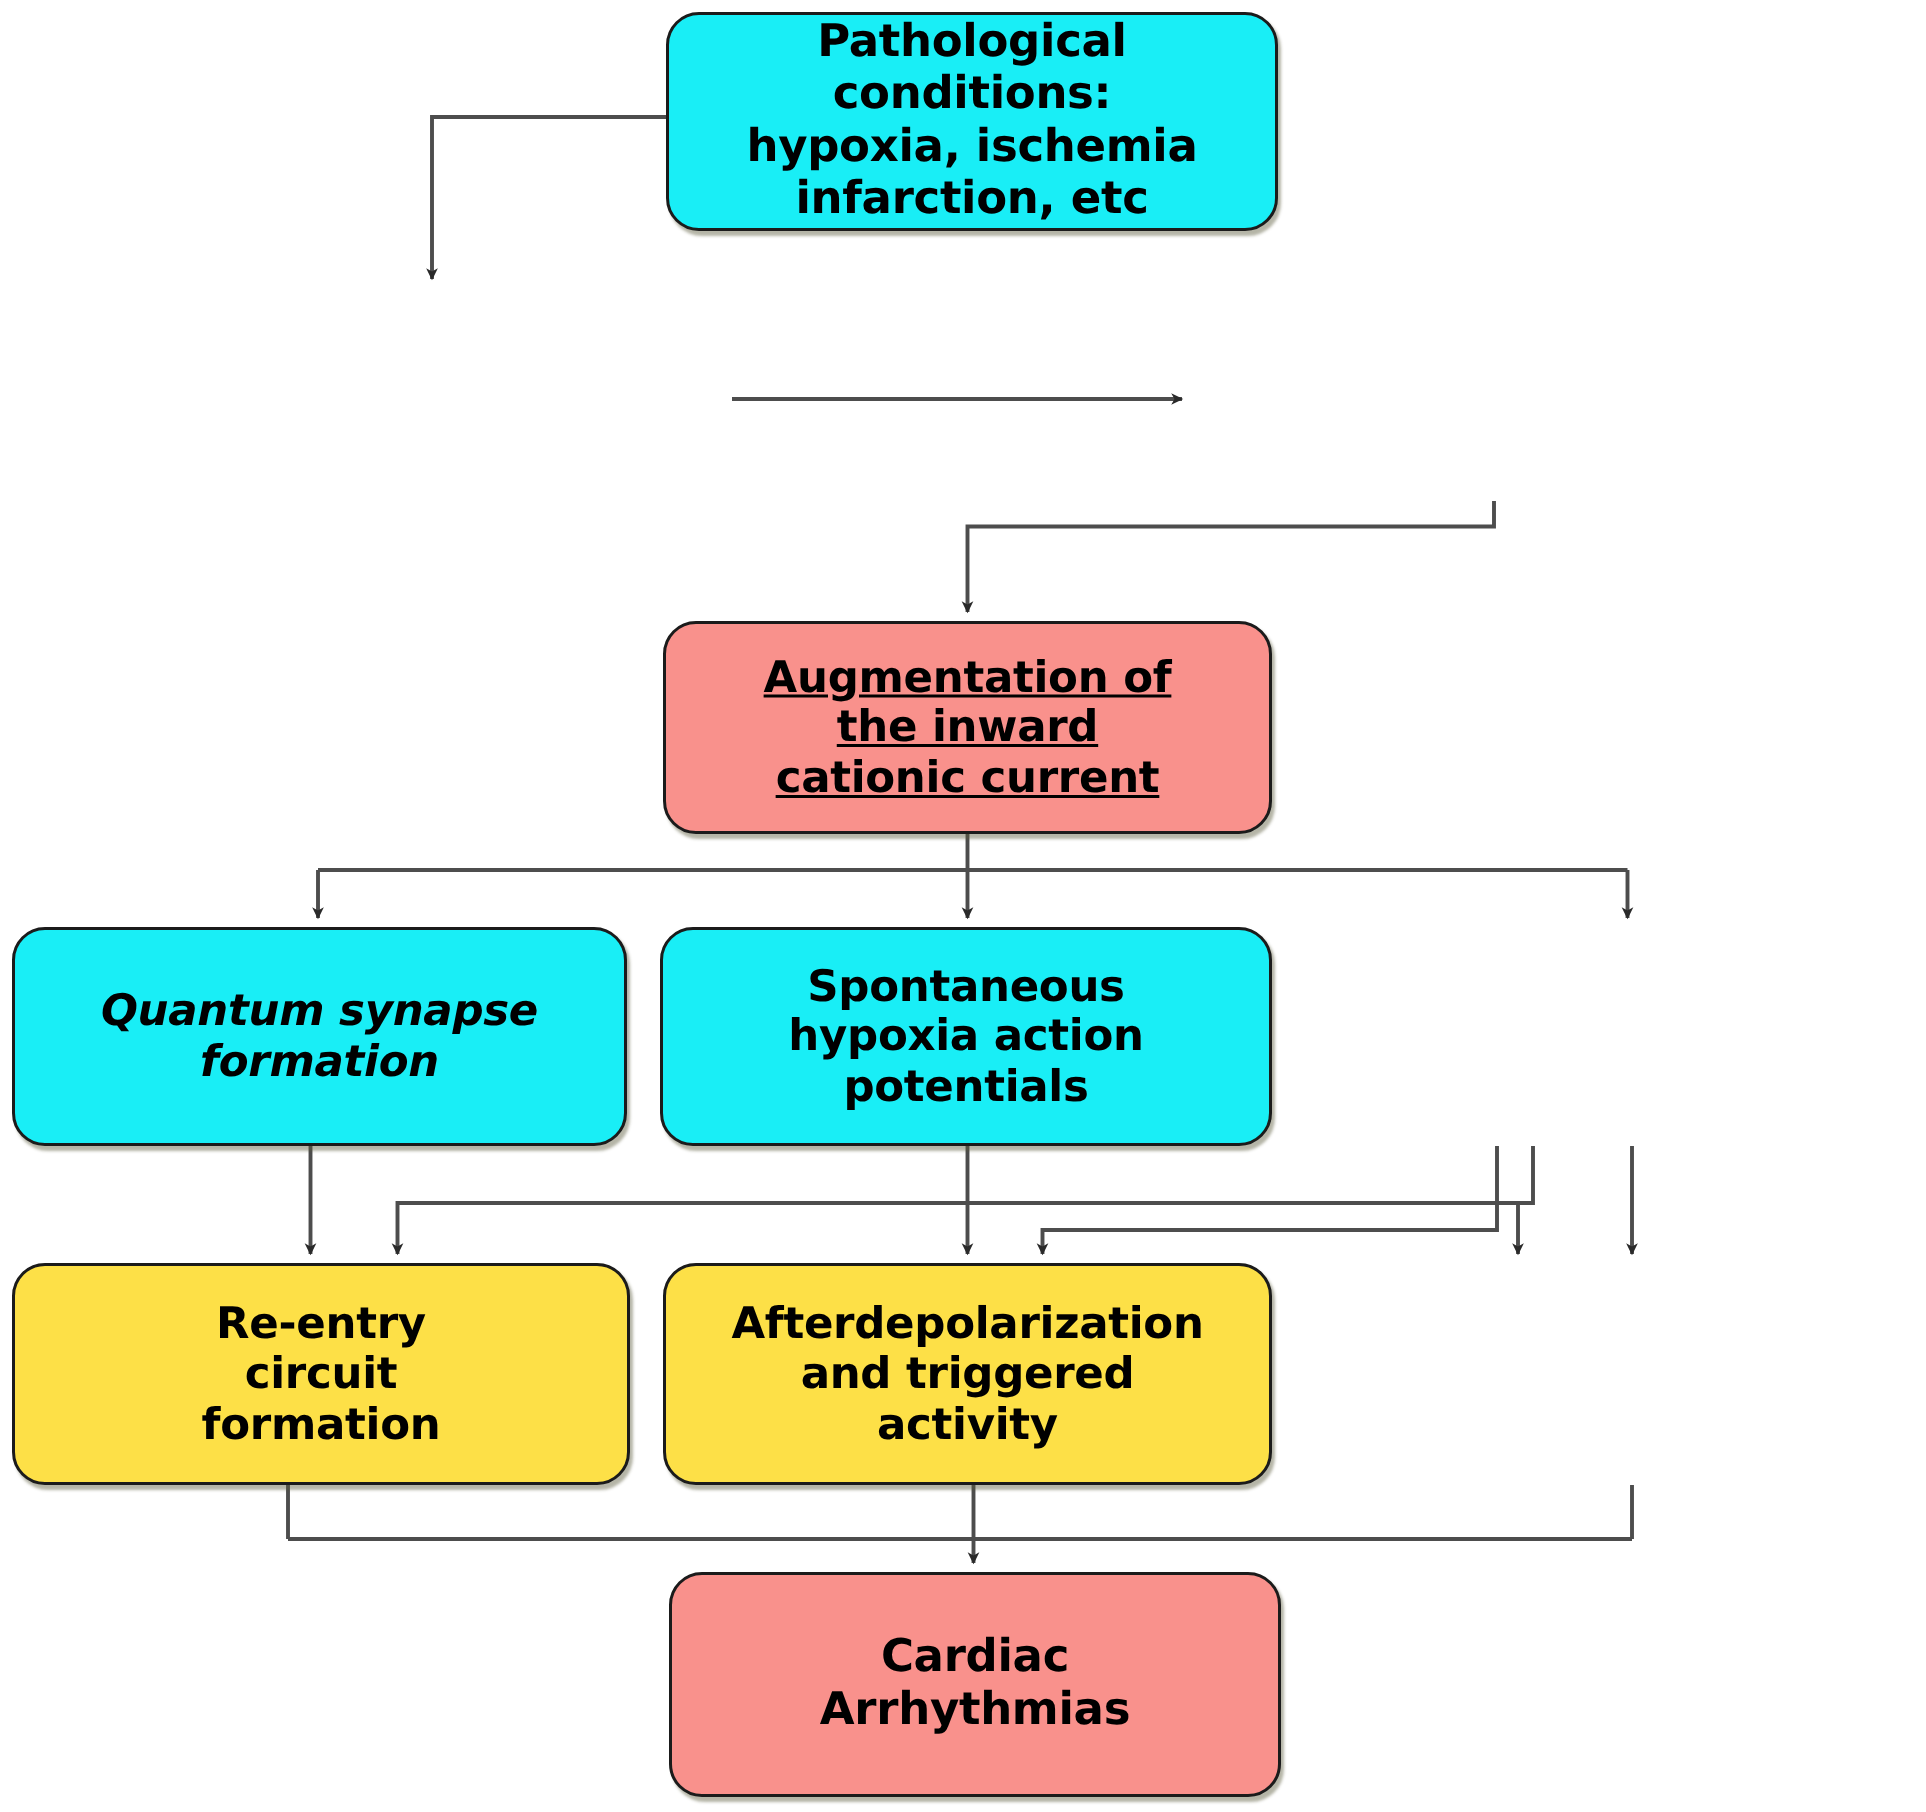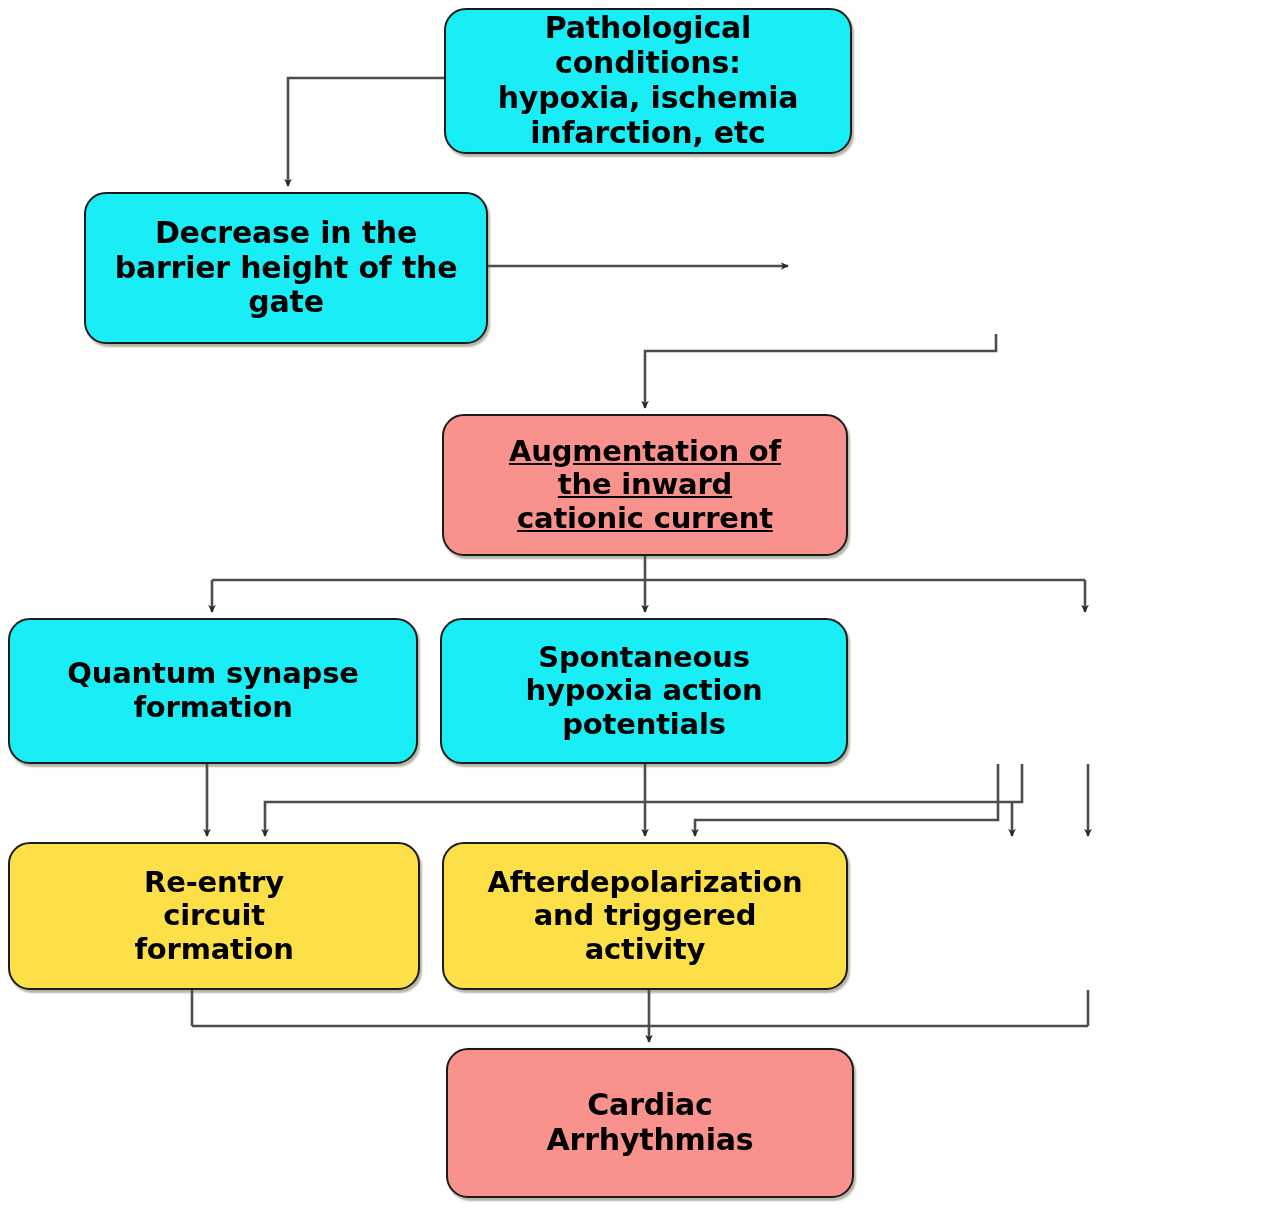--- a/index.html
+++ b/index.html
@@ -49,21 +49,21 @@
   }
   .cyan  { background: #19eef6; }
   .red   { background: #f9918c; }
   .yellow{ background: #fde047; justify-content: center; }
 
   
   #n-pathological { left: 444px;  top: 8px;    width: 408px; height: 146px; font-size: 30px; }
   #n-barrier      { left: 84px;   top: 192px;  width: 404px; height: 152px; font-size: 30px; }
   #n-enhancement  { left: 794px;  top: 192px;  width: 404px; height: 142px; font-size: 29px; }
   #n-augmentation { left: 442px;  top: 414px;  width: 406px; height: 142px; font-size: 29px; text-decoration: underline; }
-  #n-synapse      { left: 8px;    top: 618px;  width: 410px; height: 146px; font-size: 29px; }
+  #n-synapse      { left: 8px;    top: 618px;  width: 410px; height: 146px; font-size: 29px; font-style: italic; }
   #n-ectopic      { left: 440px;  top: 618px;  width: 408px; height: 146px; font-size: 29px; }
   #n-depolar      { left: 868px;  top: 618px;  width: 410px; height: 146px; font-size: 29px; }
   #n-reentry      { left: 8px;    top: 842px;  width: 412px; height: 148px; font-size: 29px; }
   #n-afterdepol   { left: 442px;  top: 842px;  width: 406px; height: 148px; font-size: 29px; }
   #n-automaticity { left: 870px;  top: 842px;  width: 410px; height: 148px; font-size: 29px; }
   #n-arrhythmias  { left: 446px;  top: 1048px; width: 408px; height: 150px; font-size: 30px; }
 </style>
 </head>
 <body>
 
@@ -108,25 +108,20 @@
     </g>
   </svg>
 
   <div class="node cyan" id="n-pathological">
     <span class="label">Pathological
 conditions:
 hypoxia, ischemia
 infarction, etc</span>
   </div>
 
-  <div class="node cyan" id="n-barrier">
-    <span class="label">Decrease in the
-barrier height of the
-gate</span>
-  </div>
 
 
   <div class="node red" id="n-augmentation">
     <span class="label">Augmentation of
 the inward
 cationic current</span>
   </div>
 
   <div class="node cyan" id="n-synapse">
     <span class="label">Quantum synapse

